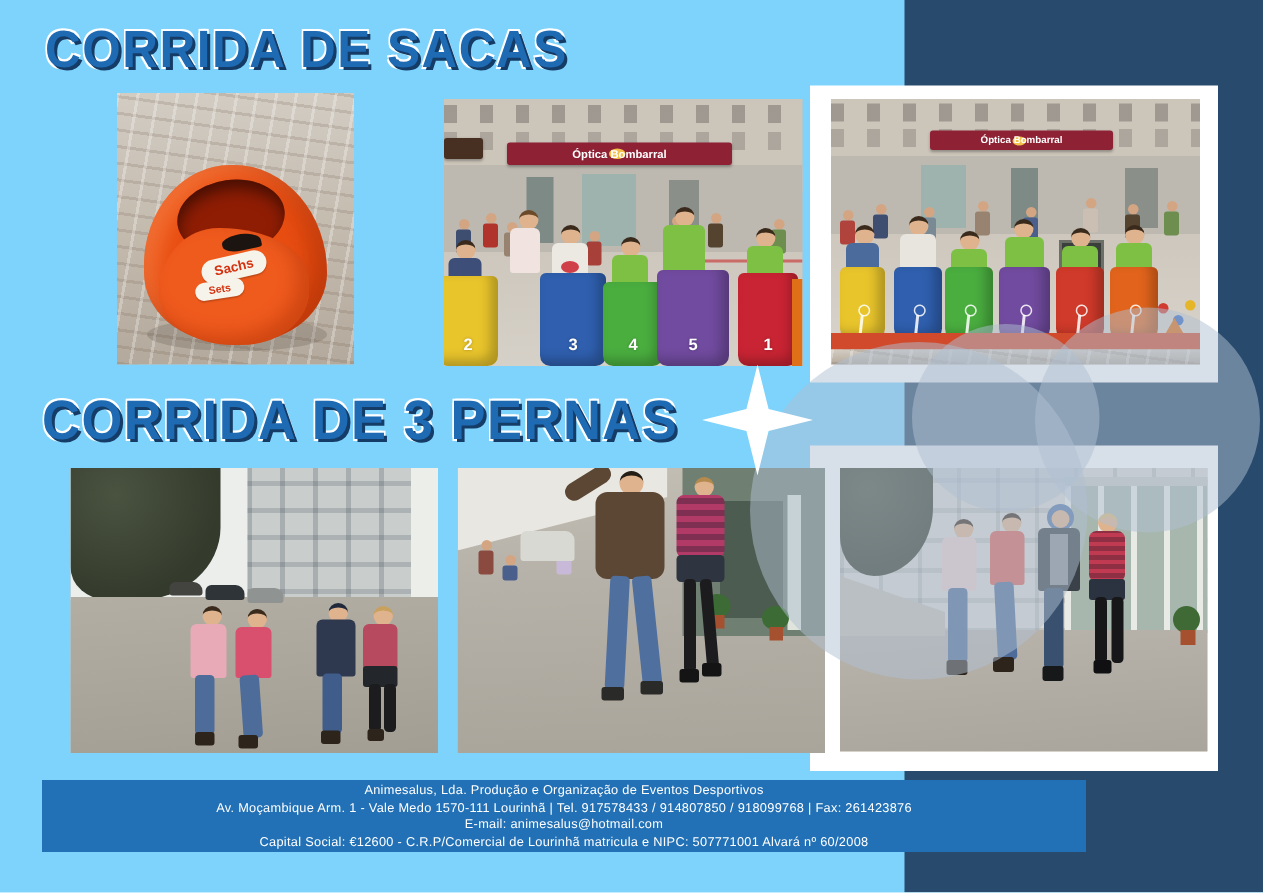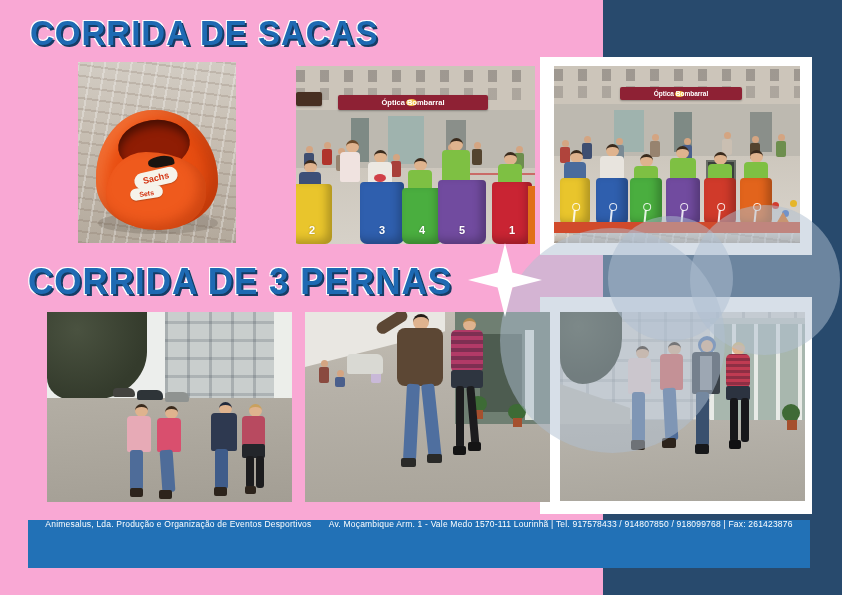--- a/index.html
+++ b/index.html
@@ -1,16 +1,16 @@
 <!DOCTYPE html>
 <html><head>
 <meta charset="utf-8">
 <style>
   html,body{margin:0;padding:0;background:#ffffff;}
-  .page{position:relative;width:842px;height:595px;overflow:hidden;background:#f9a8d4;
+  .page{position:relative;width:842px;height:595px;overflow:hidden;background:#7dd3fc;
         font-family:"Liberation Sans",sans-serif;}
 
   
   .navy-band{position:absolute;left:603px;top:0;width:239px;height:595px;background:#284a6d;z-index:1;}
   .panel{position:absolute;background:#ffffff;z-index:2;}
   .panel1{left:540px;top:57px;width:272px;height:198px;}
   .panel2{left:540px;top:297px;width:272px;height:217px;}
 
   
   .wm{position:absolute;border-radius:50%;background:rgba(176,192,209,0.5);z-index:4;pointer-events:none;}
@@ -88,22 +88,22 @@
 
   
   .tree{background:radial-gradient(circle at 30% 20%,#4a5240,#343b2c 70%);}
   .road{left:0;right:0;bottom:0;background:linear-gradient(175deg,#b5b0a6,#a6a198);}
   .car{border-radius:4px 6px 2px 2px;}
   .leg{width:13px;border-radius:3px;}
   .jeans{background:#4e6c99;}
   .boot{background:#2d241c;border-radius:2px;}
 
   
-  .footer{position:absolute;left:28px;top:520px;width:782px;height:48px;background:#2271b6;z-index:3;
-          color:#ffffff;font-size:8.5px;text-align:center;display:flex;flex-direction:row;
+  .footer{position:absolute;left:28px;top:520px;width:696px;height:48px;background:#2271b6;z-index:3;
+          color:#ffffff;font-size:8.5px;text-align:center;display:flex;flex-direction:column;
           justify-content:space-evenly;line-height:1.1;letter-spacing:.2px;}
 </style>
 </head>
 <body>
 
 <div class="page">
 
   <div class="navy-band"></div>
   <div class="panel panel1"></div>
   <div class="panel panel2"></div>
@@ -422,15 +422,17 @@
   </div>
 
   <div class="wm wm1"></div>
   <div class="wm wm2"></div>
   <div class="wm wm3"></div>
   <div class="wm-star"></div>
 
   <div class="footer">
     <div>Animesalus, Lda. Produção e Organização de Eventos Desportivos</div>
     <div>Av. Moçambique Arm. 1 - Vale Medo  1570-111  Lourinhã   |   Tel. 917578433 / 914807850 /  918099768   |   Fax: 261423876</div>
+    <div>E-mail: animesalus@hotmail.com</div>
+    <div>Capital Social: €12600 - C.R.P/Comercial de Lourinhã matricula e NIPC: 507771001 Alvará nº 60/2008</div>
   </div>
 
 </div>
 
 </body></html>

